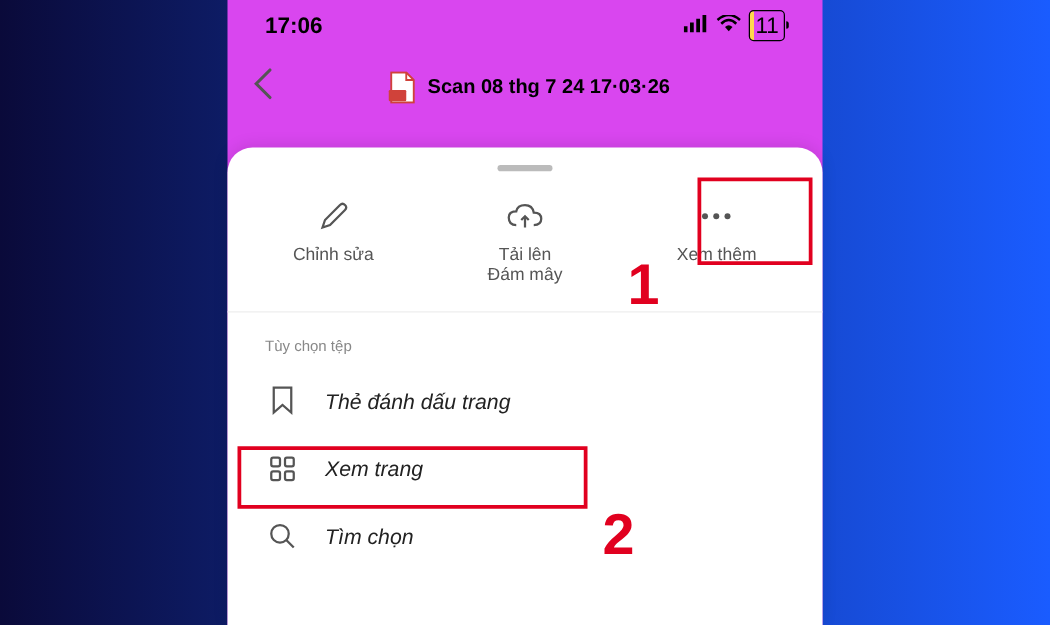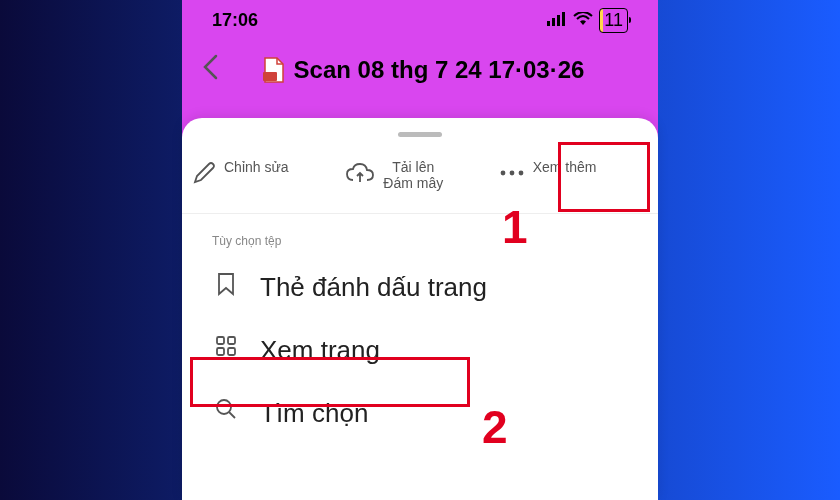--- a/index.html
+++ b/index.html
@@ -54,21 +54,21 @@
   }
   .nav-bar {
     height: 60px;
     display: flex;
     align-items: center;
     padding: 0 20px;
     gap: 18px;
   }
   .back-chevron { font-size: 28px; color: #444; cursor:pointer; }
   .doc-title-wrap { display: flex; align-items: center; gap: 10px; flex: 1; justify-content: center; margin-right: 28px;}
-  .doc-title { font-size: 24px; font-weight: 700; color: #000; }
+  .doc-title { font-size: 16px; font-weight: 700; color: #000; }
   .doc-icon svg { display:block; }
   .sheet {
     background: #fff;
     border-radius: 20px 20px 0 0;
     flex: 1;
     margin-top: 18px;
     padding: 14px 0 0 0;
     box-shadow: 0 -2px 12px rgba(0,0,0,0.1);
     position: relative;
   }
@@ -80,42 +80,44 @@
   }
   .action-row {
     display: flex;
     justify-content: space-around;
     padding: 0 8px 18px 8px;
     border-bottom: 1px solid #eee;
   }
   .action-item {
     flex: 1;
     display: flex;
-    flex-direction: row;
+    flex-direction: column;
+    align-items: center;
     gap: 8px;
     color: #555;
     font-size: 14px;
     text-align: center;
     cursor:pointer;
     padding: 4px 2px;
   }
   .action-item .ic { height: 28px; display:flex; align-items:center; justify-content:center;}
   .section-title {
     color: #888;
     font-size: 12px;
     padding: 20px 30px 8px 30px;
   }
   .menu-item {
     display: flex;
-    align-items: flex-start;
+    align-items: flex-end;
     gap: 20px;
     padding: 16px 30px;
-    font-size: 26px;
+    font-size: 17px;
     color: #222;
     cursor:pointer;
+    font-style:italic;
   }
   .menu-item .mic { width: 28px; display:flex; justify-content:center; color:#555;}
   .highlight-box {
     position: absolute;
     border: 3px solid #e1001f;
     pointer-events: none;
   }
   .callout {
     position: absolute;
     color: #e1001f;

